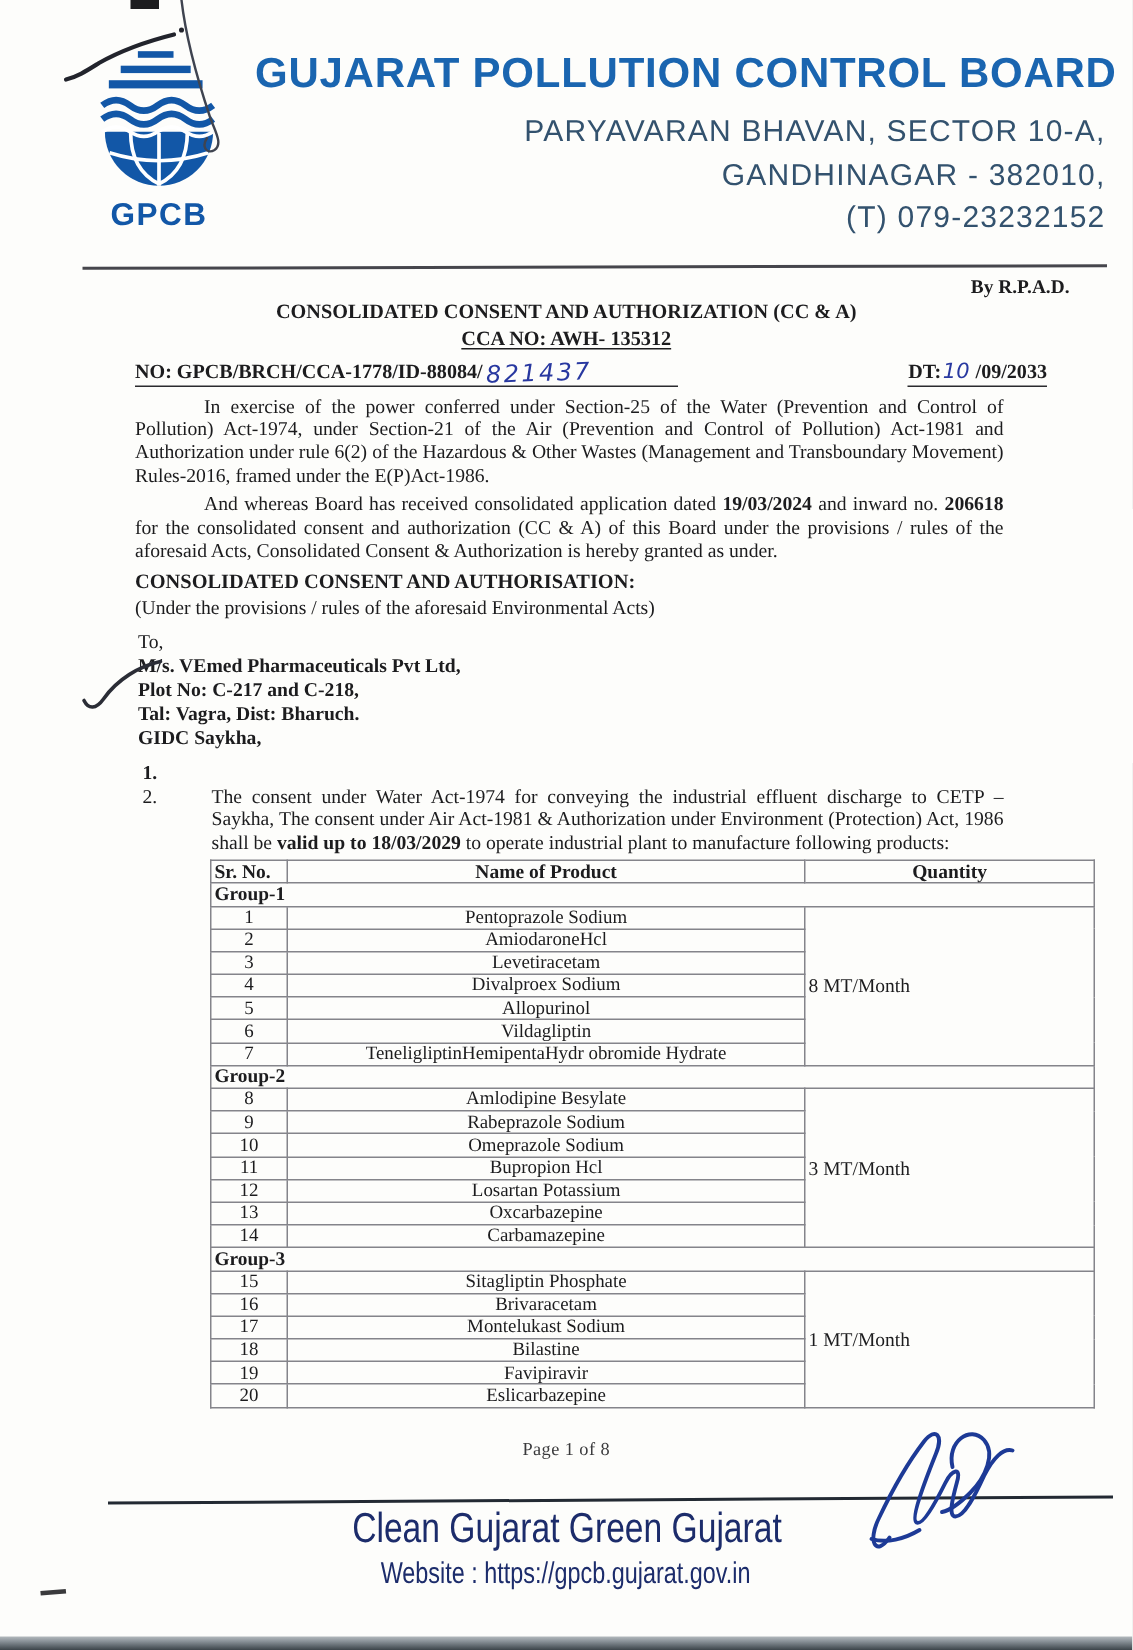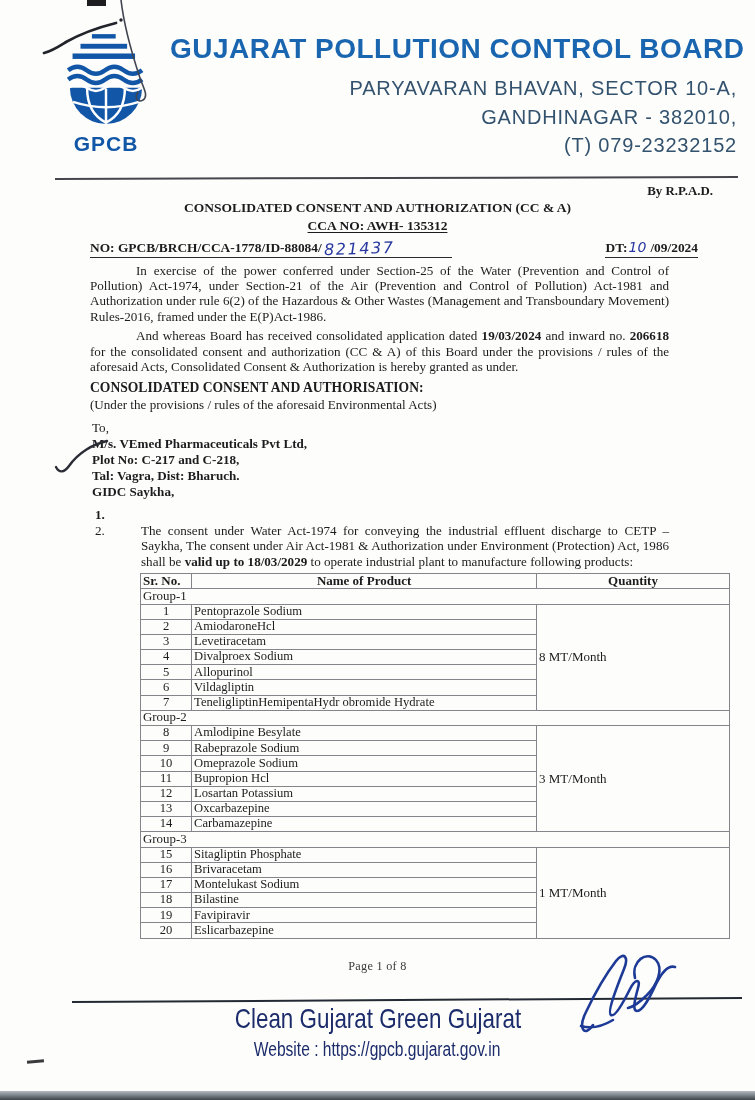--- a/index.html
+++ b/index.html
@@ -46,23 +46,23 @@
   .item-text{flex:1;margin-right:86px;text-align:justify;}
   .item1 .item-no,.item1 .item-text{font-weight:bold;}
 
   
   .products-table{border-collapse:collapse;margin:4px 0 0 140px;width:590px;
                   font-size:12.6px;border:1.4px solid #5a5a5e;}
   .products-table td{border:1px solid #84848a;padding:0 2px;height:14.2px;line-height:13.5px;}
   .th{font-weight:bold;font-size:13px;height:16px;}
   .th-sr{text-align:left;padding-left:3px;}
   .th-name,.th-qty{text-align:center;}
-  .group{font-weight:normal;text-align:left;padding-left:6px;font-size:12.9px;height:14.5px;}
+  .group{font-weight:bold;text-align:left;padding-left:6px;font-size:12.9px;height:14.5px;}
   .sr{text-align:center;}
-  .pname{text-align:left;}
+  .pname{text-align:center;}
   .qty{text-align:left;font-size:13px;}
   .page-label{text-align:center;margin-top:20px;font-size:12.2px;color:#3a3a3c;letter-spacing:.3px;}
 
   
   .footer-rule{position:absolute;left:72px;right:13px;top:999px;border-top:2.4px solid #232a33;
                transform:rotate(-.35deg);}
   .slogan{position:absolute;top:1003px;left:0;right:0;text-align:center;
           font-family:"Liberation Sans",sans-serif;font-size:28px;color:#1c2c6b;}
   .website{position:absolute;top:1038px;left:0;right:0;text-align:center;
            font-family:"Liberation Sans",sans-serif;font-size:20px;color:#1c2c6b;}
@@ -118,21 +118,21 @@
   <div class="content">
     <div class="by-rpad">By R.P.A.D.</div>
     <div class="doc-title">CONSOLIDATED CONSENT AND AUTHORIZATION (CC &amp; A)</div>
     <div class="cca-no">CCA NO: AWH- 135312</div>
 
     <div class="ref-row">
       <span class="ref-left">
         <span>NO: GPCB/BRCH/CCA-1778/ID-88084/</span><span class="hw hw-ref">821437</span>
       </span>
       <span class="ref-right">
-        <span>DT:</span><span class="hw hw-date">10</span><span>/09/2024</span>
+        <span>DT:</span><span class="hw hw-date">10</span><span>/09/2033</span>
       </span>
     </div>
 
     <div class="para">In exercise of the power conferred under Section-25 of the Water (Prevention and Control of Pollution) Act-1974, under Section-21 of the Air (Prevention and Control of Pollution) Act-1981 and Authorization under rule 6(2) of the Hazardous &amp; Other Wastes (Management and Transboundary Movement) Rules-2016, framed under the E(P)Act-1986.</div>
 
     <div class="para para2">
       <span>And whereas Board has received consolidated application dated </span><span class="bold">19/03/2024</span><span> and inward no. </span><span class="bold">206618</span><span> for the consolidated consent and authorization (CC &amp; A) of this Board under the provisions / rules of the aforesaid Acts, Consolidated Consent &amp; Authorization is hereby granted as under.</span>
     </div>
 
     <div class="section-heading">CONSOLIDATED CONSENT AND AUTHORISATION:</div>

